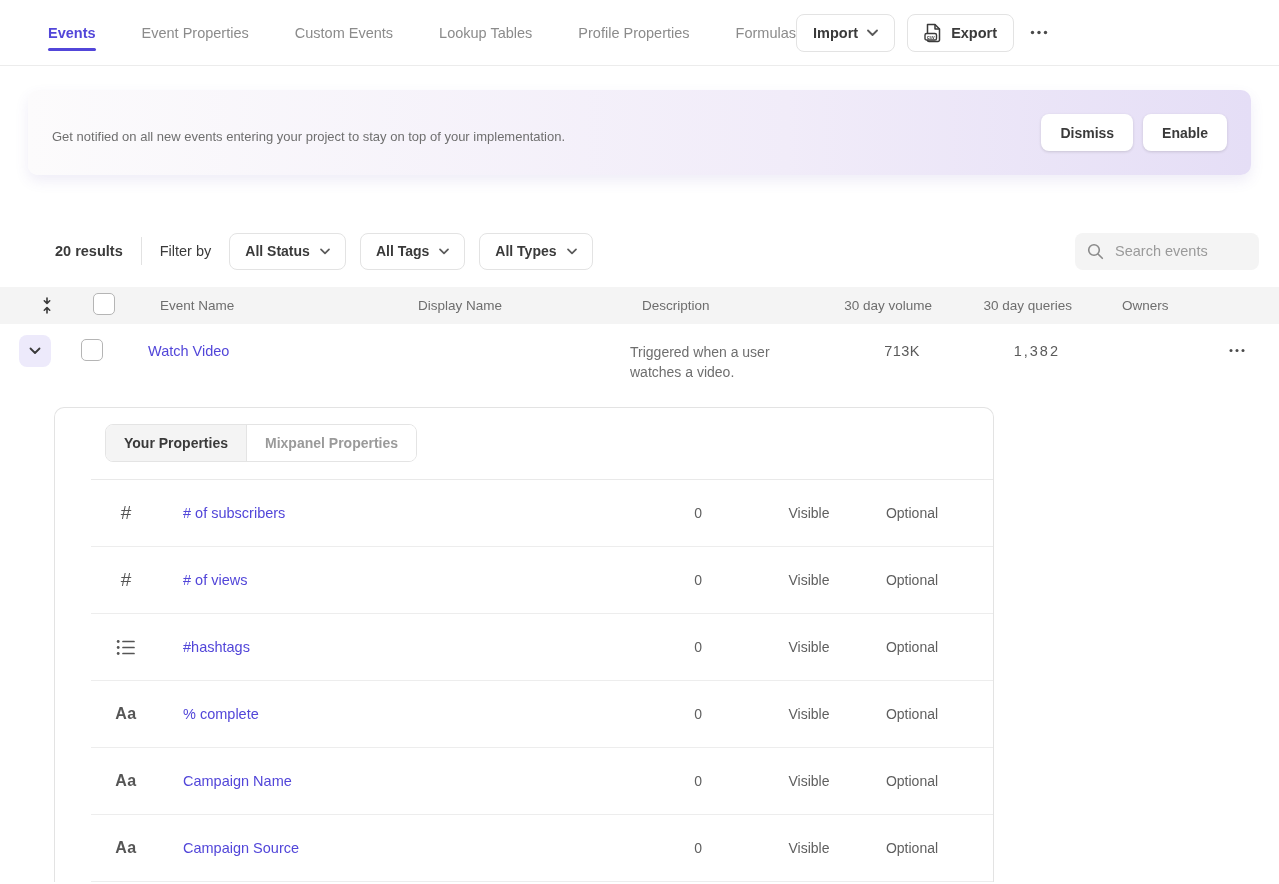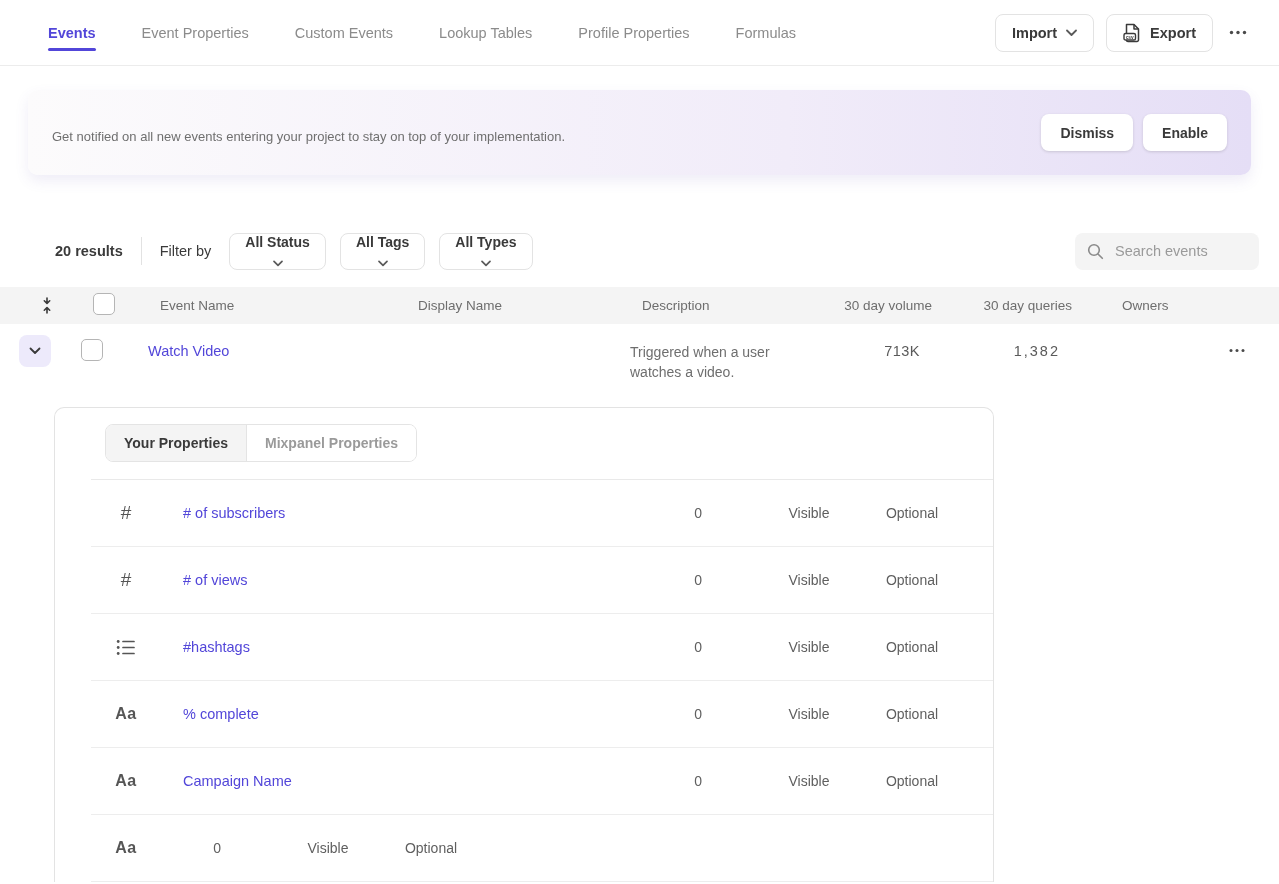--- a/index.html
+++ b/index.html
@@ -7,21 +7,21 @@
   body {
     width:1279px; height:884px; overflow:hidden;
     background:#fff; color:#3a3a3a;
     font-family:"Liberation Sans", sans-serif;
     -webkit-font-smoothing:antialiased;
   }
 
   
   .topnav {
     height:66px; border-bottom:1px solid #ececec;
-    display:flex; align-items:stretch; justify-content:space-between;
+    display:flex; align-items:stretch; 
     padding:0 28px 0 48px; background:#fff;
   }
   .tabs { display:flex; gap:46px; }
   .tab {
     display:flex; align-items:center; position:relative;
     font-size:14.5px; color:#8b8b8b; cursor:pointer; white-space:nowrap;
   }
   .tab.active { color:#5246d9; font-weight:700; }
   .tab.active::after {
     content:""; position:absolute; left:0; right:0; bottom:14px;
@@ -61,21 +61,21 @@
     margin-top:57px; padding:0 20px 0 55px;
     display:flex; align-items:center; height:38px;
   }
   .results { font-size:14.5px; font-weight:600; color:#3a3a3a; white-space:nowrap; }
   .vdiv { width:1px; height:28px; background:#e2e2e2; margin:0 18px; }
   .filterby { font-size:14.5px; color:#3a3a3a; margin-right:18px; white-space:nowrap; }
   .dd {
     height:37px; padding:0 15px; margin-right:14px;
     border:1px solid #e3e3e3; border-radius:8px; background:#fff;
     display:flex; align-items:center; gap:10px;
-    font-family:inherit; font-size:14px; font-weight:600; color:#3a3a3a; cursor:pointer; white-space:nowrap;flex-direction:column;
+    font-family:inherit; font-size:14px; font-weight:600; color:#3a3a3a; cursor:pointer; white-space:nowrap;
   }
   .search {
     margin-left:auto; width:184px; height:37px;
     background:#f4f4f4; border-radius:8px;
     display:flex; align-items:center; padding:0 12px; gap:9px;
   }
   .search input {
     border:none; background:transparent; outline:none; width:100%;
     font-family:inherit; font-size:14.5px; color:#555;
   }
@@ -369,19 +369,20 @@
       <div class="pr-name">Campaign Name</div>
       <div class="pr-zero">0</div>
       <div class="pr-visible">Visible</div>
       <div class="pr-optional">Optional</div>
     </div>
 
     <div class="prop-row">
       <div class="pr-icon">
           <span class="glyph-text">Aa</span>
         </div>
+      <div class="pr-name">Campaign Source</div>
       <div class="pr-zero">0</div>
       <div class="pr-visible">Visible</div>
       <div class="pr-optional">Optional</div>
     </div>
 
   </div>
 </div>
 
 </body></html>

